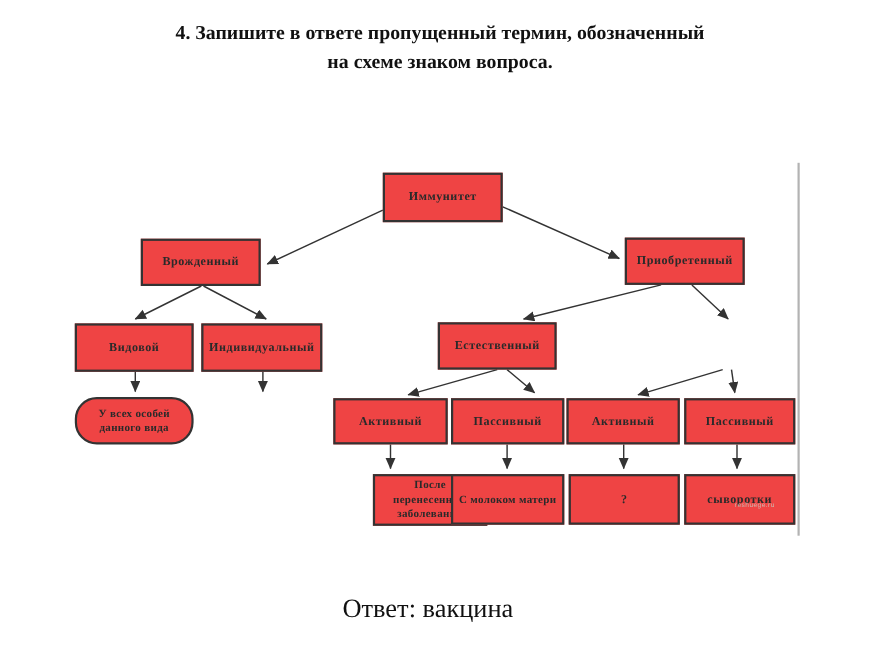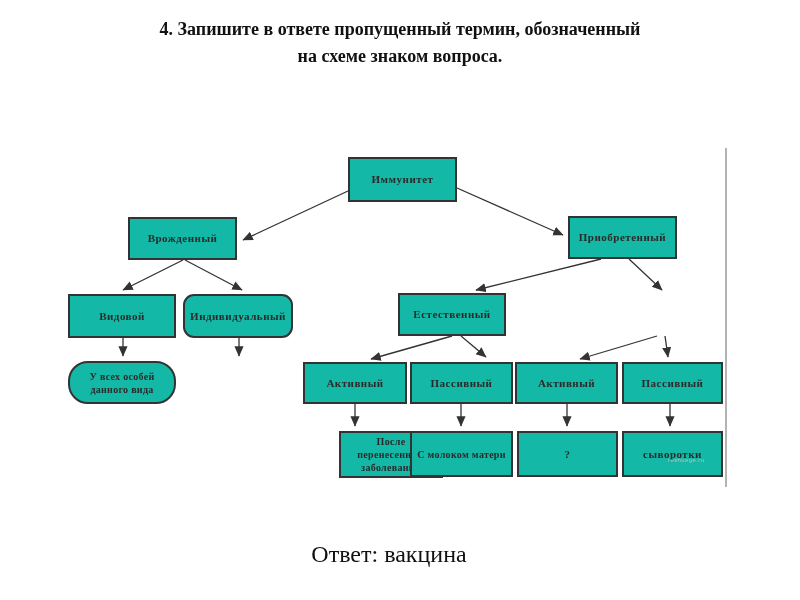--- a/index.html
+++ b/index.html
@@ -15,21 +15,21 @@
     top:16px;left:0;right:0;
     text-align:center;
     font-size:18px;
     font-weight:bold;
     color:#111;
     line-height:1.5;
   }
   .node{
     position:absolute;
     box-sizing:border-box;
-    background:#14b8a6;
+    background:#ef4444;
     border:2px solid #333;
     display:flex;
     align-items:center;
     justify-content:center;
     text-align:center;
     font-family:"Liberation Serif", serif;
     font-weight:bold;
     font-size:11px;
     color:#2a2a2a;
     letter-spacing:0.5px;
@@ -95,21 +95,21 @@
       <line x1="670" y1="404" x2="670" y2="426"></line>
     </g>
   </svg>
 
   <div class="node" style="left:348px;top:157px;width:109px;height:45px;">Иммунитет</div>
 
   <div class="node" style="left:128px;top:217px;width:109px;height:43px;">Врожденный</div>
   <div class="node" style="left:568px;top:216px;width:109px;height:43px;">Приобретенный</div>
 
   <div class="node" style="left:68px;top:294px;width:108px;height:44px;">Видовой</div>
-  <div class="node" style="left:183px;top:294px;width:110px;height:44px;border-radius:11px;">Индивидуальный</div>
+  <div class="node" style="left:183px;top:294px;width:110px;height:44px;">Индивидуальный</div>
   <div class="node" style="left:398px;top:293px;width:108px;height:43px;">Естественный</div>
 
   <div class="node small" style="left:68px;top:361px;width:108px;height:43px;border-radius:20px;">У всех особей данного вида</div>
   <div class="node" style="left:303px;top:362px;width:104px;height:42px;">Активный</div>
   <div class="node" style="left:410px;top:362px;width:103px;height:42px;">Пассивный</div>
   <div class="node" style="left:515px;top:362px;width:103px;height:42px;">Активный</div>
   <div class="node" style="left:622px;top:362px;width:101px;height:42px;">Пассивный</div>
 
   <div class="node small" style="left:303px;top:431px;width:104px;height:47px;margin-left:36px;">После перенесенных заболеваний</div>
   <div class="node small" style="left:410px;top:431px;width:103px;height:46px;">С молоком матери</div>

